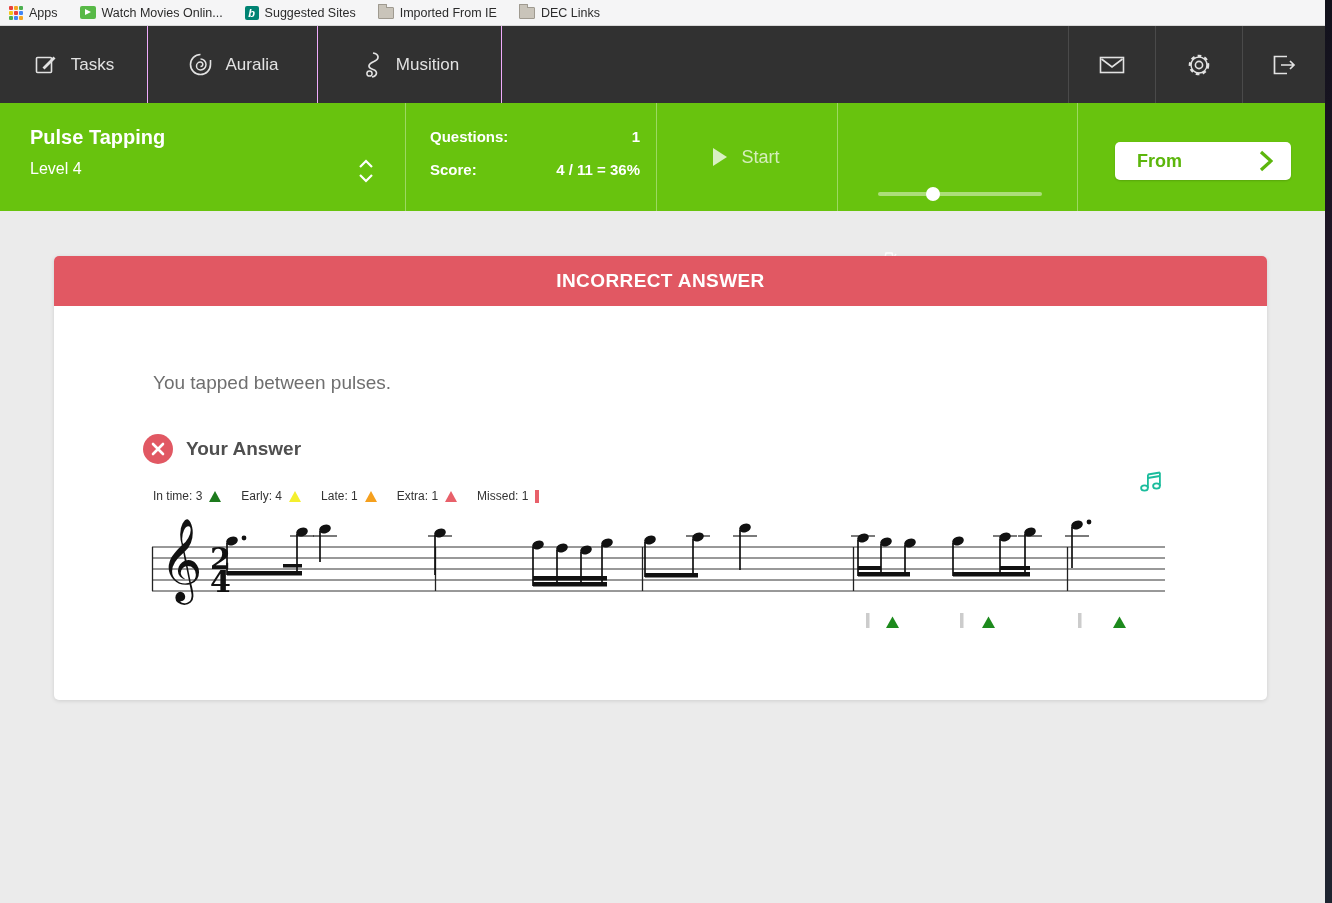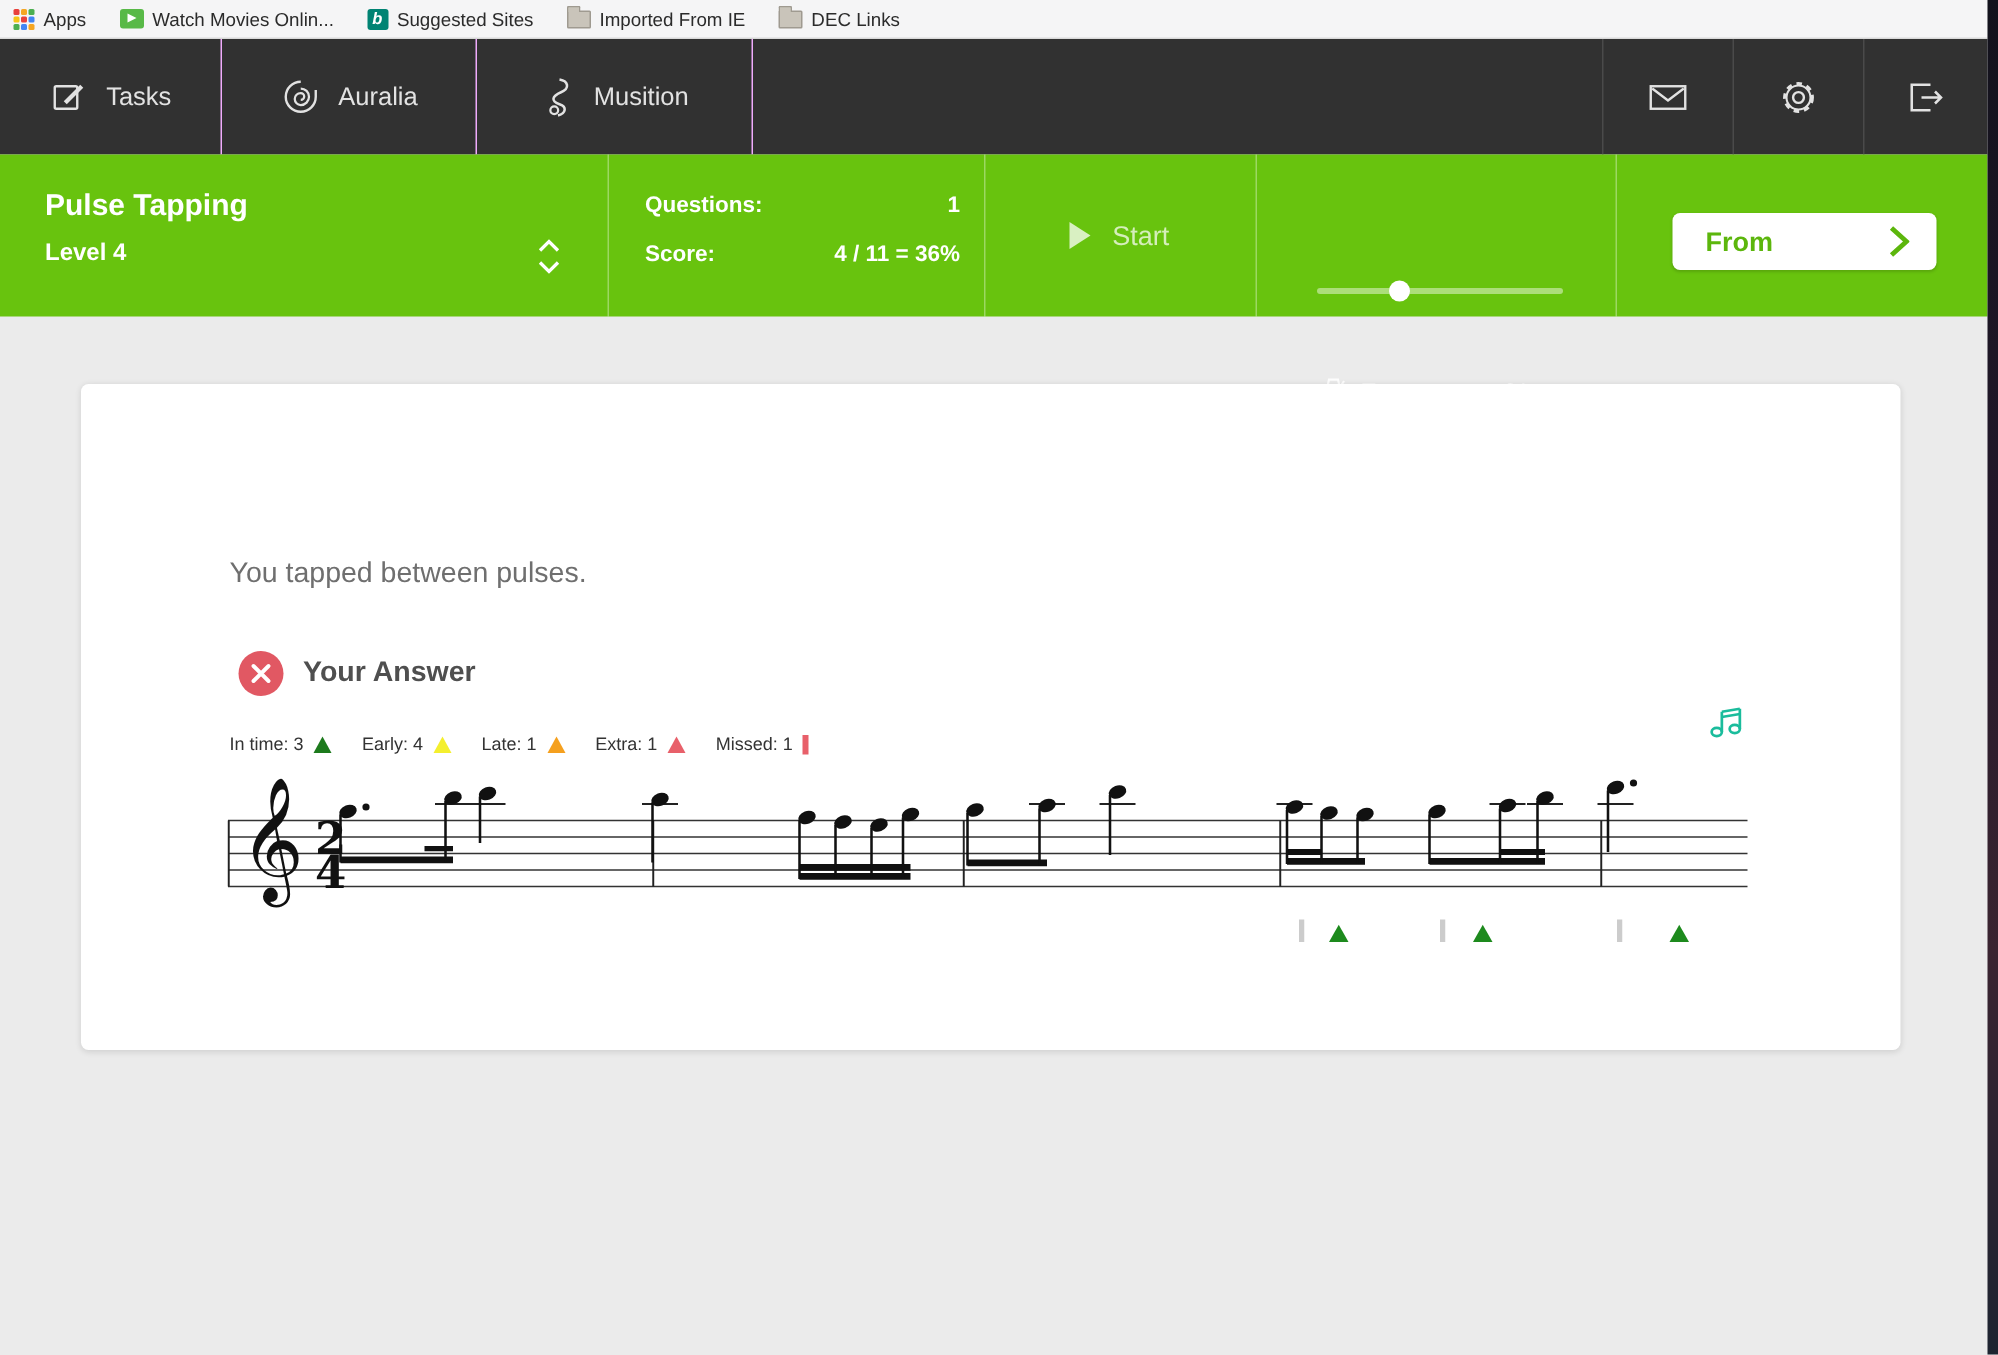--- a/index.html
+++ b/index.html
@@ -27,21 +27,21 @@
   .nav-tab { height:100%; display:flex; align-items:center; justify-content:center; gap:12px;
              border-right:1px solid #f0abfc; color:#e2e2e2; font-size:17px; cursor:pointer; }
   .nav-tab svg { display:block; }
   .nav-spacer { flex:1; }
   .nav-action { width:87px; height:100%; border-left:1px solid #4a4a4a; display:flex; align-items:center; justify-content:center; cursor:pointer; }
 
   
   .greenbar { position:absolute; left:0; top:103px; width:1325px; height:108px; background:#68c30e; color:#fff; }
   .gb-div { position:absolute; top:0; width:1px; height:108px; background:rgba(255,255,255,.35); }
   .gb-exercise { position:absolute; left:30px; top:23px; font-size:20px; font-weight:bold; }
-  .gb-level { position:absolute; left:30px; top:57px; font-size:16px; font-weight:bold; }
+  .gb-level { position:absolute; left:30px; top:57px; font-size:16px; font-weight:normal; }
   .gb-chevrons { position:absolute; left:357px; top:55px; cursor:pointer; }
   .gb-row-label { position:absolute; font-size:15px; font-weight:bold; }
   .gb-row-value { position:absolute; font-size:15px; font-weight:bold; text-align:right; width:130px; }
   .start-btn { position:absolute; left:656px; top:0; width:181px; height:108px; display:flex;
                align-items:center; justify-content:center; gap:14px; cursor:pointer; }
   .start-tri { width:0; height:0; border-left:14px solid rgba(255,255,255,.75);
                border-top:9px solid transparent; border-bottom:9px solid transparent; }
   .start-label { font-size:18px; color:rgba(255,255,255,.72); }
   .tempo-line { position:absolute; left:878px; top:147px; width:170px; display:flex; align-items:center; gap:8px;
                 font-size:15px; color:rgba(255,255,255,.92); }
@@ -53,21 +53,21 @@
               display:flex; align-items:center; justify-content:space-between; padding:0 18px 0 22px;
               cursor:pointer; box-shadow:0 1px 2px rgba(0,0,0,.15); }
   .next-label { color:#5cb60c; font-size:18px; font-weight:bold; }
 
   
   .card { position:absolute; left:54px; top:256px; width:1213px; height:444px; background:#fff;
           border-radius:5px; box-shadow:0 1px 4px rgba(0,0,0,.12); }
   .card-header { height:50px; background:#e15863; border-radius:5px 5px 0 0; display:flex;
                  align-items:center; justify-content:center; color:#fff; font-size:19px; font-weight:bold; letter-spacing:.4px; }
   .card-msg { position:absolute; left:99px; top:116px; font-size:19px; color:#6f6f6f; }
-  .answer-row { position:absolute; left:105px; top:178px; display:flex; align-items:center; gap:13px; }
+  .answer-row { position:absolute; left:89px; top:178px; display:flex; align-items:center; gap:13px; }
   .x-circle { width:30px; height:30px; border-radius:50%; background:#e15863; display:flex; align-items:center; justify-content:center; }
   .answer-heading { font-size:19px; font-weight:bold; color:#4f4f4f; }
   .legend { position:absolute; left:99px; top:233px; display:flex; align-items:center; font-size:12px; color:#333; }
   .legend-item { display:flex; align-items:center; margin-right:20px; }
   .legend-item .lbl { margin-right:7px; }
   .tri-marker { width:0; height:0; border-left:6px solid transparent; border-right:6px solid transparent; border-bottom:11px solid #1d7a1d; }
   .bar-marker { width:4px; height:13px; background:#e8606a; }
   .staff-wrap { position:absolute; left:98px; top:262px; width:1016px; height:112px; }
   .music-note-icon { position:absolute; left:1084px; top:210px; }
 
@@ -204,20 +204,21 @@
 
     <div class="next-btn">
       <span class="next-label">From</span>
       <svg width="14" height="22" viewBox="0 0 14 22">
         <polyline points="2,2 12,11 2,20" fill="none" stroke="#5cb60c" stroke-width="3.2"></polyline>
       </svg>
     </div>
   </div>
 
   <div class="card">
+    <div class="card-header">INCORRECT ANSWER</div>
     <div class="card-msg">You tapped between pulses.</div>
 
     <div class="answer-row">
       <span class="x-circle">
         <svg width="14" height="14" viewBox="0 0 14 14">
           <path d="M2 2 L12 12 M12 2 L2 12" stroke="#fff" stroke-width="2.6" stroke-linecap="round"></path>
         </svg>
       </span>
       <span class="answer-heading">Your Answer</span>
     </div>

